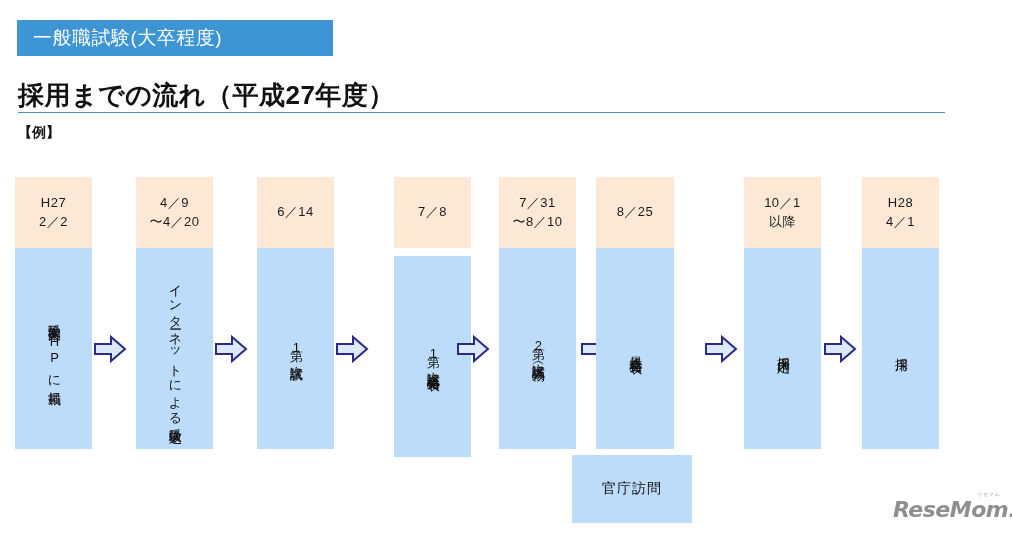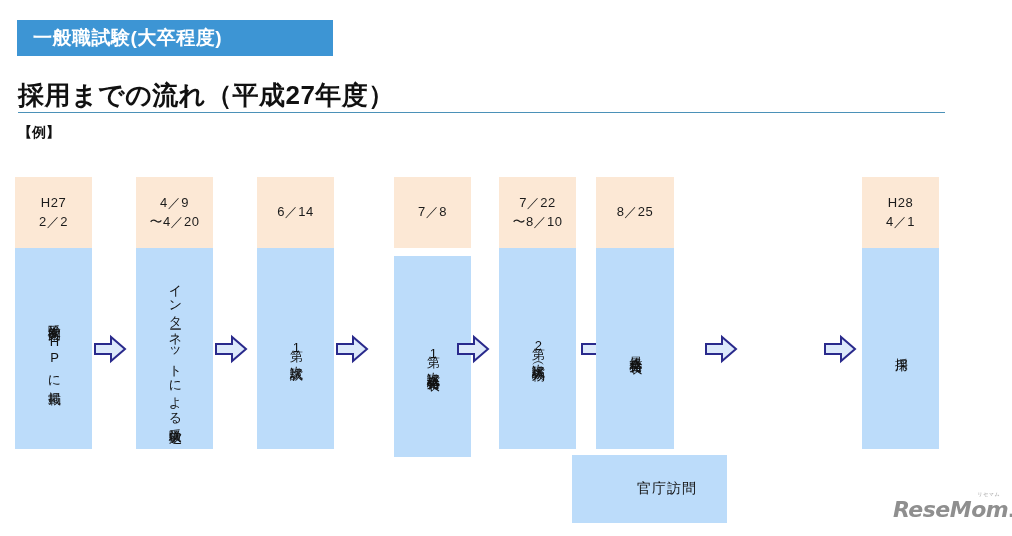--- a/index.html
+++ b/index.html
@@ -20,21 +20,21 @@
   
   .badge {
     position: absolute;
     left: 17px;
     top: 20px;
     width: 316px;
     height: 36px;
     background: #3d95d4;
     color: #ffffff;
     font-size: 19px;
-    font-weight: bold;
+    font-weight: normal;
     letter-spacing: 0.5px;
     display: flex;
     align-items: center;
     padding-left: 16px;
     box-sizing: border-box;
   }
 
   .page-title {
     position: absolute;
     left: 18px;
@@ -129,21 +129,20 @@
     top: 455px;
     width: 120px;
     height: 68px;
     background: #bcdcfa;
     color: #111111;
     font-size: 14px;
     letter-spacing: 1px;
     display: flex;
     align-items: center;
     justify-content: center;
-    padding-left: 35px;
   }
 
   
   .logo {
     position: absolute;
     left: 893px;
     top: 497px;
     width: 110px;
     height: 30px;
     color: #8f8f8f;
@@ -235,21 +234,21 @@
   </div>
 
   <div class="arrow" style="left:456px;">
     <svg width="34" height="32" viewBox="0 0 34 32">
       <polygon points="2,11 18,11 18,4 32,16 18,28 18,21 2,21" fill="#dce9fb" stroke="#2a2a8c" stroke-width="2" stroke-linejoin="miter"></polygon>
     </svg>
   </div>
 
   <div class="step" style="left:499px; width:77px;">
     <div class="step-date">
-      <span>7／22</span>
+      <span>7／31</span>
       <span>〜8／10</span>
     </div>
     <div class="step-body">第2次試験（人物）</div>
   </div>
 
   <div class="arrow" style="left:580px;">
     <svg width="34" height="32" viewBox="0 0 34 32">
       <polygon points="2,11 18,11 18,4 32,16 18,28 18,21 2,21" fill="#dce9fb" stroke="#2a2a8c" stroke-width="2" stroke-linejoin="miter"></polygon>
     </svg>
   </div>
@@ -260,20 +259,27 @@
     </div>
     <div class="step-body">最終合格発表</div>
   </div>
 
   <div class="arrow" style="left:704px;">
     <svg width="34" height="32" viewBox="0 0 34 32">
       <polygon points="2,11 18,11 18,4 32,16 18,28 18,21 2,21" fill="#dce9fb" stroke="#2a2a8c" stroke-width="2" stroke-linejoin="miter"></polygon>
     </svg>
   </div>
 
+  <div class="step" style="left:744px; width:77px;">
+    <div class="step-date">
+      <span>10／1</span>
+      <span>以降</span>
+    </div>
+    <div class="step-body">採用内定</div>
+  </div>
 
   <div class="arrow" style="left:823px;">
     <svg width="34" height="32" viewBox="0 0 34 32">
       <polygon points="2,11 18,11 18,4 32,16 18,28 18,21 2,21" fill="#dce9fb" stroke="#2a2a8c" stroke-width="2" stroke-linejoin="miter"></polygon>
     </svg>
   </div>
 
   <div class="step" style="left:862px; width:77px;">
     <div class="step-date">
       <span>H28</span>

